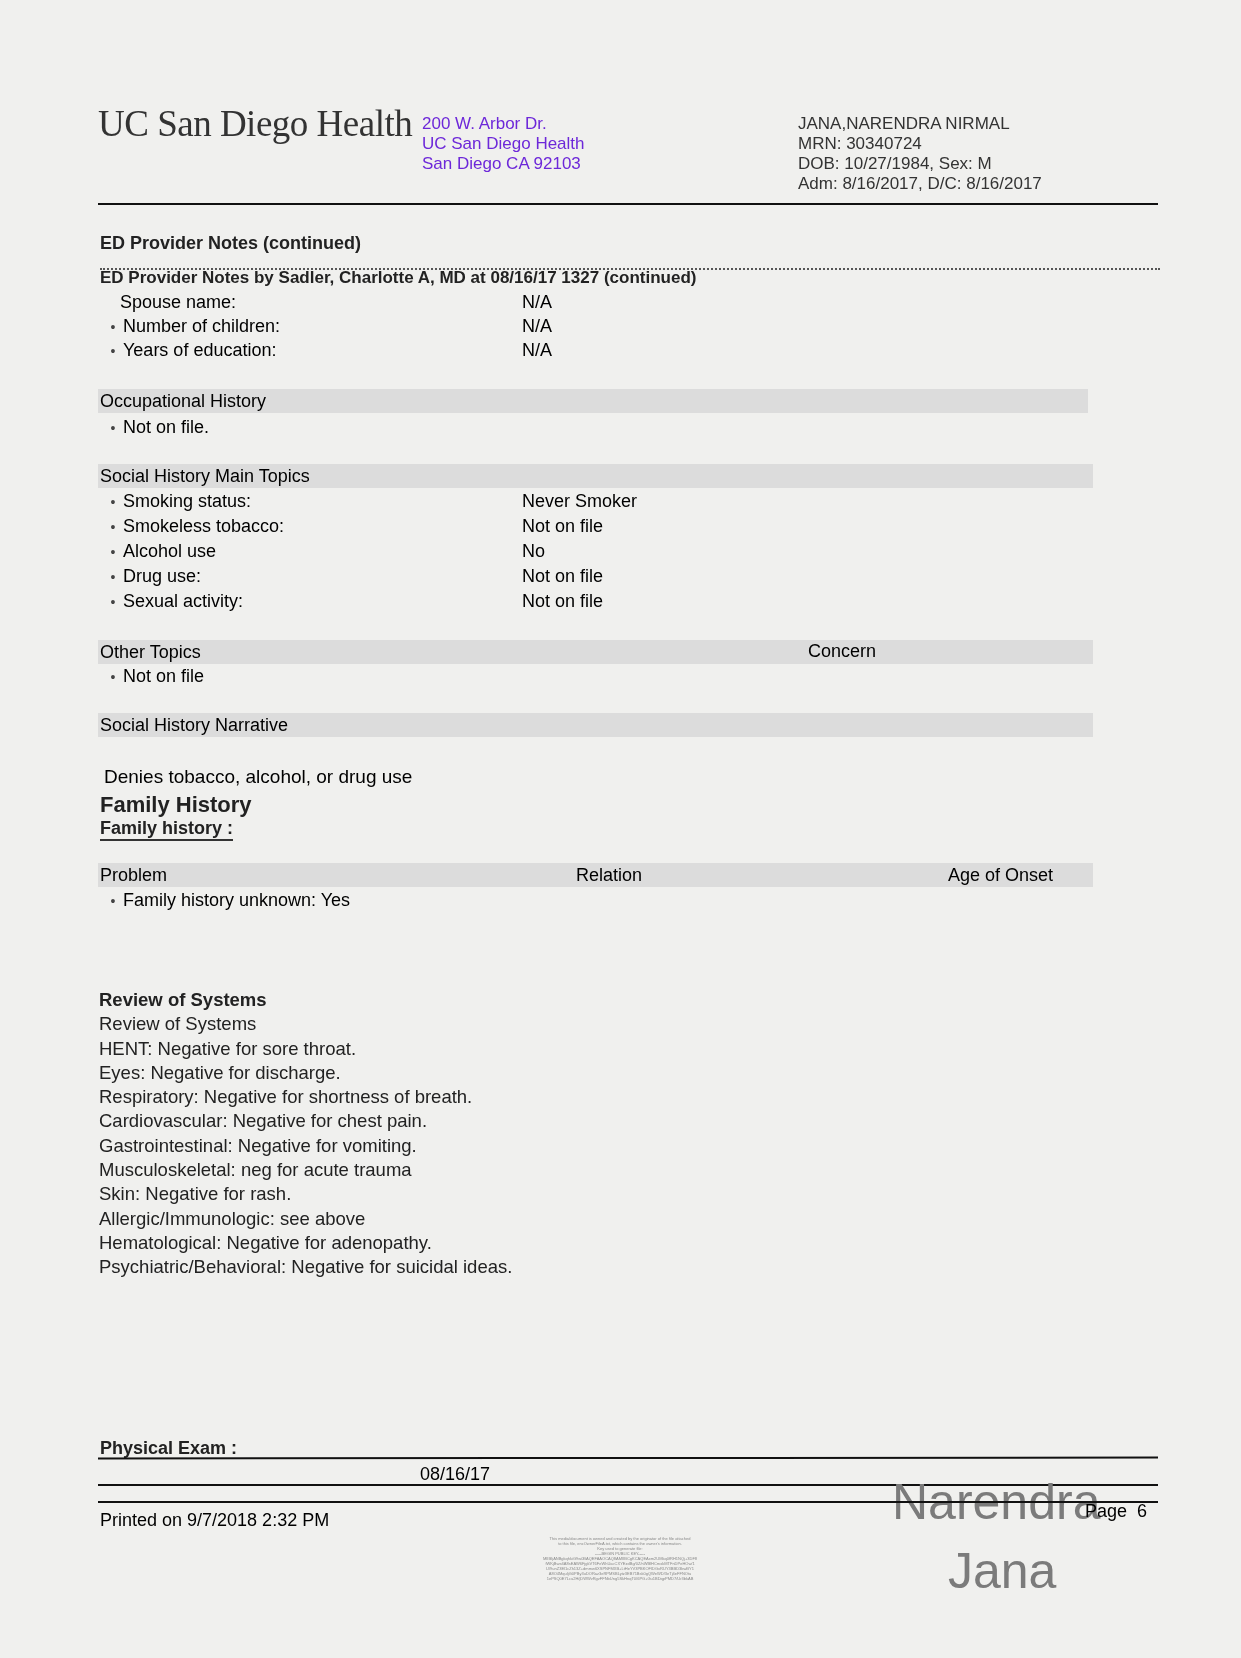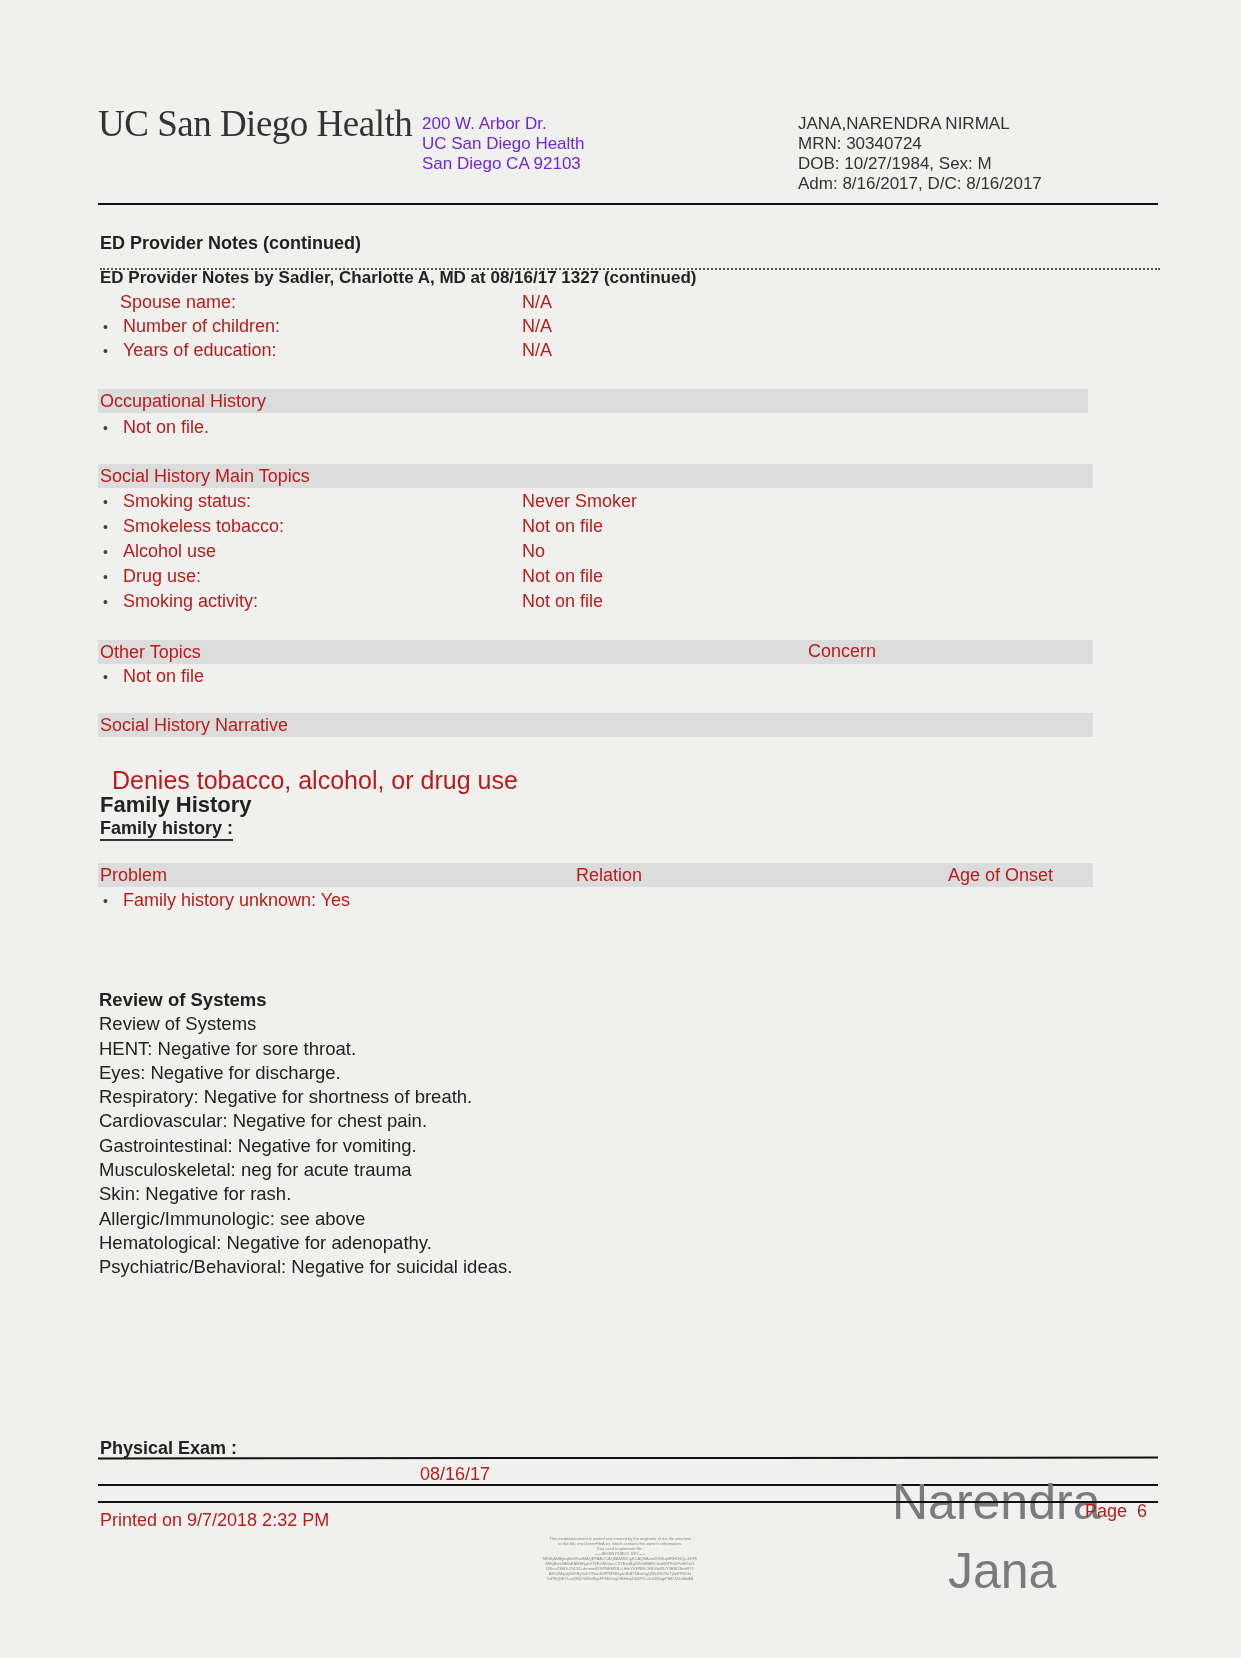--- a/index.html
+++ b/index.html
@@ -20,21 +20,21 @@
   }
   .addr { left: 222px; top: 114px; font-size: 17px; line-height: 20px; color: #6d28d9; }
   .addr div { white-space: nowrap; }
   .addr { left: 422px; }
   .patient { left: 798px; top: 114px; font-size: 17px; line-height: 20px; color: #333; }
   .hr-top { left: 98px; top: 203px; width: 1060px; height: 2px; background: #111; }
 
   .sec-title { font-weight: bold; font-size: 18px; color: #222; }
   .sub-title { font-weight: bold; font-size: 17px; color: #222; }
   .u-line { border-bottom: 2px solid #333; }
-  .row { font-size: 18px; color: #b91c1c; white-space: nowrap; }
+  .row { font-size: 18px; color: #000000; white-space: nowrap; text-align: center; }
   .band {
     background: #dcdcdc;
     height: 24px;
   }
   .bullet::before { content: "\2022"; display: inline-block; width: 20px; color: #444; font-size: 14px; }
   .ros div { font-size: 18.5px; line-height: 24.3px; color: #222; white-space: nowrap; }
   .hline { height: 2px; background: #111; }
   .watermark { color: #7b7b7b; font-size: 50px; font-family: "Liberation Sans", sans-serif; }
   .tiny { font-size: 4px; color: #888; text-align: center; line-height: 5px; }
 </style>
@@ -74,31 +74,31 @@
 <div class="abs row" style="left:100px; top:466px;">Social History Main Topics</div>
 
 <div class="abs row bullet" style="left:103px; top:491px;"><span>Smoking status:</span></div>
 <div class="abs row" style="left:522px; top:491px;">Never Smoker</div>
 <div class="abs row bullet" style="left:103px; top:516px;"><span>Smokeless tobacco:</span></div>
 <div class="abs row" style="left:522px; top:516px;">Not on file</div>
 <div class="abs row bullet" style="left:103px; top:541px;"><span>Alcohol use</span></div>
 <div class="abs row" style="left:522px; top:541px;">No</div>
 <div class="abs row bullet" style="left:103px; top:566px;"><span>Drug use:</span></div>
 <div class="abs row" style="left:522px; top:566px;">Not on file</div>
-<div class="abs row bullet" style="left:103px; top:591px;"><span>Smoking activity:</span></div>
+<div class="abs row bullet" style="left:103px; top:591px;"><span>Sexual activity:</span></div>
 <div class="abs row" style="left:522px; top:591px;">Not on file</div>
 
 <div class="abs band" style="left:98px; top:640px; width:995px;"></div>
 <div class="abs row" style="left:100px; top:642px;">Other Topics</div>
 <div class="abs row" style="left:808px; top:641px;">Concern</div>
 <div class="abs row bullet" style="left:103px; top:666px;"><span>Not on file</span></div>
 
 <div class="abs band" style="left:98px; top:713px; width:995px;"></div>
 <div class="abs row" style="left:100px; top:715px;">Social History Narrative</div>
-<div class="abs row" style="left:112px; top:766px; font-size:25px;">Denies tobacco, alcohol, or drug use</div>
+<div class="abs row" style="left:104px; top:766px; font-size:19px;">Denies tobacco, alcohol, or drug use</div>
 
 <div class="abs sub-title u-line" style="left:100px; top:818px; font-size:18px;">Family history  :</div>
 <div class="abs sub-title" style="left:100px; top:792px; font-size:22px;">Family History</div>
 <div class="abs band" style="left:98px; top:863px; width:995px;"></div>
 <div class="abs row" style="left:100px; top:865px;">Problem</div>
 <div class="abs row" style="left:576px; top:865px;">Relation</div>
 <div class="abs row" style="left:948px; top:865px;">Age of Onset</div>
 <div class="abs row bullet" style="left:103px; top:890px;"><span>Family history unknown: Yes</span></div>
 
 <div class="abs ros" style="left:99px; top:988px;">

